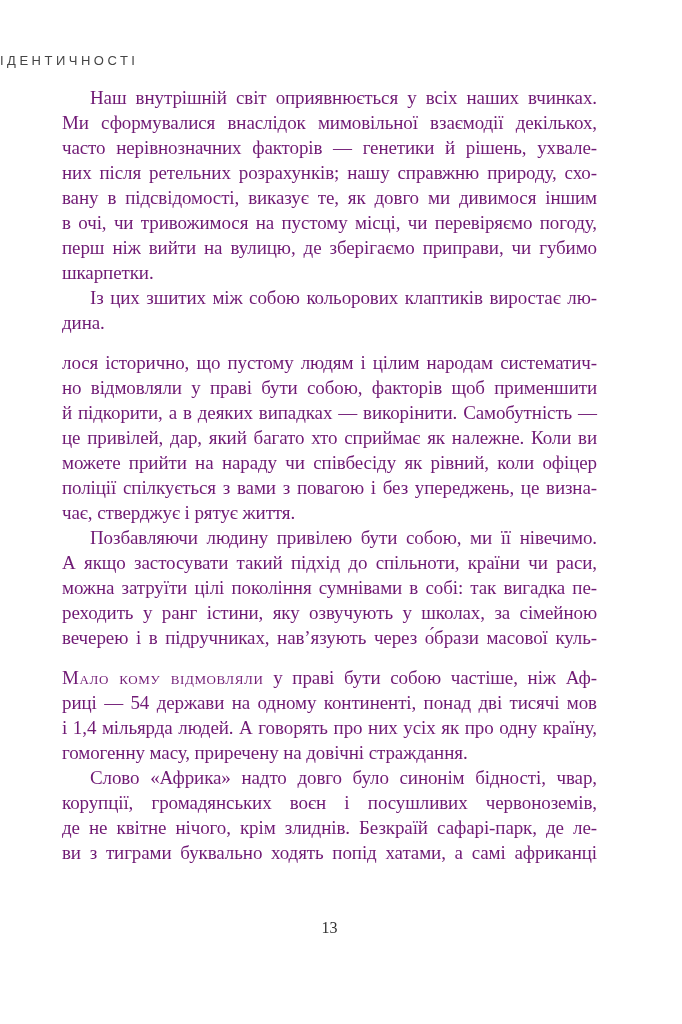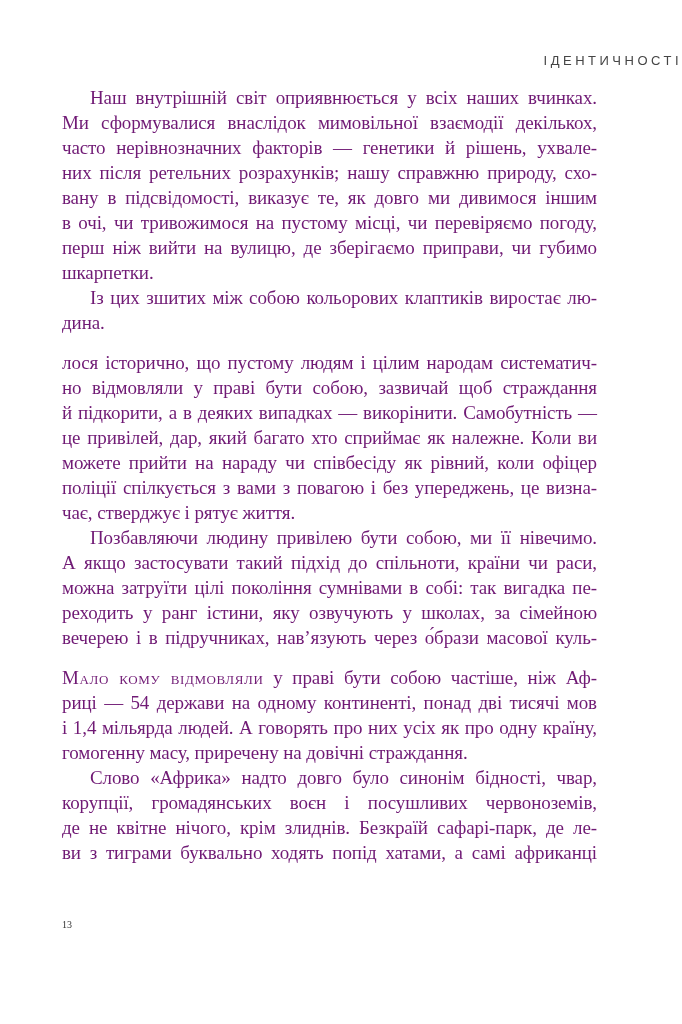--- a/index.html
+++ b/index.html
@@ -13,21 +13,21 @@
     height: 1024px;
     background: #ffffff;
     overflow: hidden;
     font-family: "Liberation Serif", "DejaVu Serif", serif;
   }
   .running-header {
     position: absolute;
     top: 53px;
     left: 0;
     width: 682px;
-    text-align: right;
+    text-align: left;
     font-family: "Liberation Sans", sans-serif;
     font-size: 13px;
     font-weight: 400;
     letter-spacing: 3.5px;
     color: #454545;
     text-transform: uppercase;
   }
   .body-text {
     position: absolute;
     top: 85px;
@@ -54,22 +54,22 @@
   }
   .sc {
     font-variant: small-caps;
     letter-spacing: 0.6px;
   }
   .page-number {
     position: absolute;
     top: 919px;
     left: 62px;
     width: 535px;
-    text-align: left;
-    font-size: 10px;
+    text-align: center;
+    font-size: 16px;
     color: #333333;
   }
 </style>
 </head>
 <body>
 
 <div class="page">
   <div class="running-header">ІДЕНТИЧНОСТІ</div>
 
   <main class="body-text" id="body-text">
@@ -78,21 +78,21 @@
       <div class="line">часто нерівнозначних факторів — генетики й рішень, ухвале-</div>
       <div class="line">них після ретельних розрахунків; нашу справжню природу, схо-</div>
       <div class="line">вану в підсвідомості, виказує те, як довго ми дивимося іншим</div>
       <div class="line">в очі, чи тривожимося на пустому місці, чи перевіряємо погоду,</div>
       <div class="line">перш ніж вийти на вулицю, де зберігаємо приправи, чи губимо</div>
       <div class="line lastline">шкарпетки.</div>
       <div class="line indent">Із цих зшитих між собою кольорових клаптиків виростає лю-</div>
       <div class="line lastline">дина.</div>
       <div class="section-gap"></div>
       <div class="line">лося історично, що пустому людям і цілим народам систематич-</div>
-      <div class="line">но відмовляли у праві бути собою, зазвичай щоб страждання</div>
+      <div class="line">но відмовляли у праві бути собою, факторів щоб применшити</div>
       <div class="line">й підкорити, а в деяких випадках — викорінити. Самобутність —</div>
       <div class="line">це привілей, дар, який багато хто сприймає як належне. Коли ви</div>
       <div class="line">можете прийти на нараду чи співбесіду як рівний, коли офіцер</div>
       <div class="line">поліції спілкується з вами з повагою і без упереджень, це визна-</div>
       <div class="line lastline">чає, стверджує і рятує життя.</div>
       <div class="line indent">Позбавляючи людину привілею бути собою, ми її нівечимо.</div>
       <div class="line">А якщо застосувати такий підхід до спільноти, країни чи раси,</div>
       <div class="line">можна затруїти цілі покоління сумнівами в собі: так вигадка пе-</div>
       <div class="line">реходить у ранг істини, яку озвучують у школах, за сімейною</div>
       <div class="line">вечерею і в підручниках, нав’язують через о́брази масової куль-</div>

